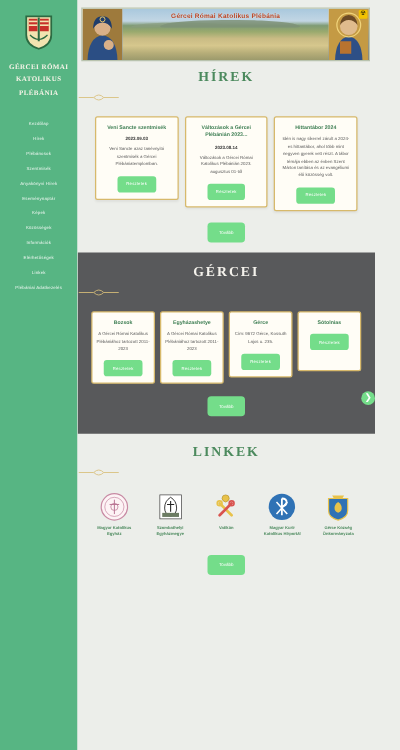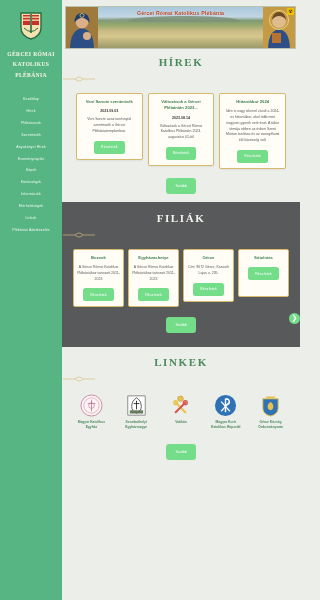--- a/index.html
+++ b/index.html
@@ -251,21 +251,21 @@
             <button class="btn-more">Részletek</button>
           </div>
         </div>
 
         <div class="btn-center-wrap" style="margin-top:9px">
           <button class="btn-wide">Tovább</button>
         </div>
       </div>
 
       <div class="band-dark" style="margin-top:8px">
-        <div class="section-title title-white">FILIÁK</div>
+        <div class="section-title title-white">GÉRCEI</div>
         <svg class="divider" viewBox="0 0 34 7">
           <path d="M1 4 h12 M21 4 h12" stroke="#d9bf7a" stroke-width=".8"></path>
           <path d="M13 4 q4 -4 8 0 q-4 4 -8 0Z" fill="none" stroke="#d9bf7a" stroke-width=".8"></path>
         </svg>
 
         <div class="filia-wrap" style="margin-top:7px">
           <div class="filia-row">
             <div class="filia-card">
               <div class="card-title">Bozsok</div>
               <div class="card-body">A Gércei Római Katolikus Plébániához tartozott 2011-2023</div>

